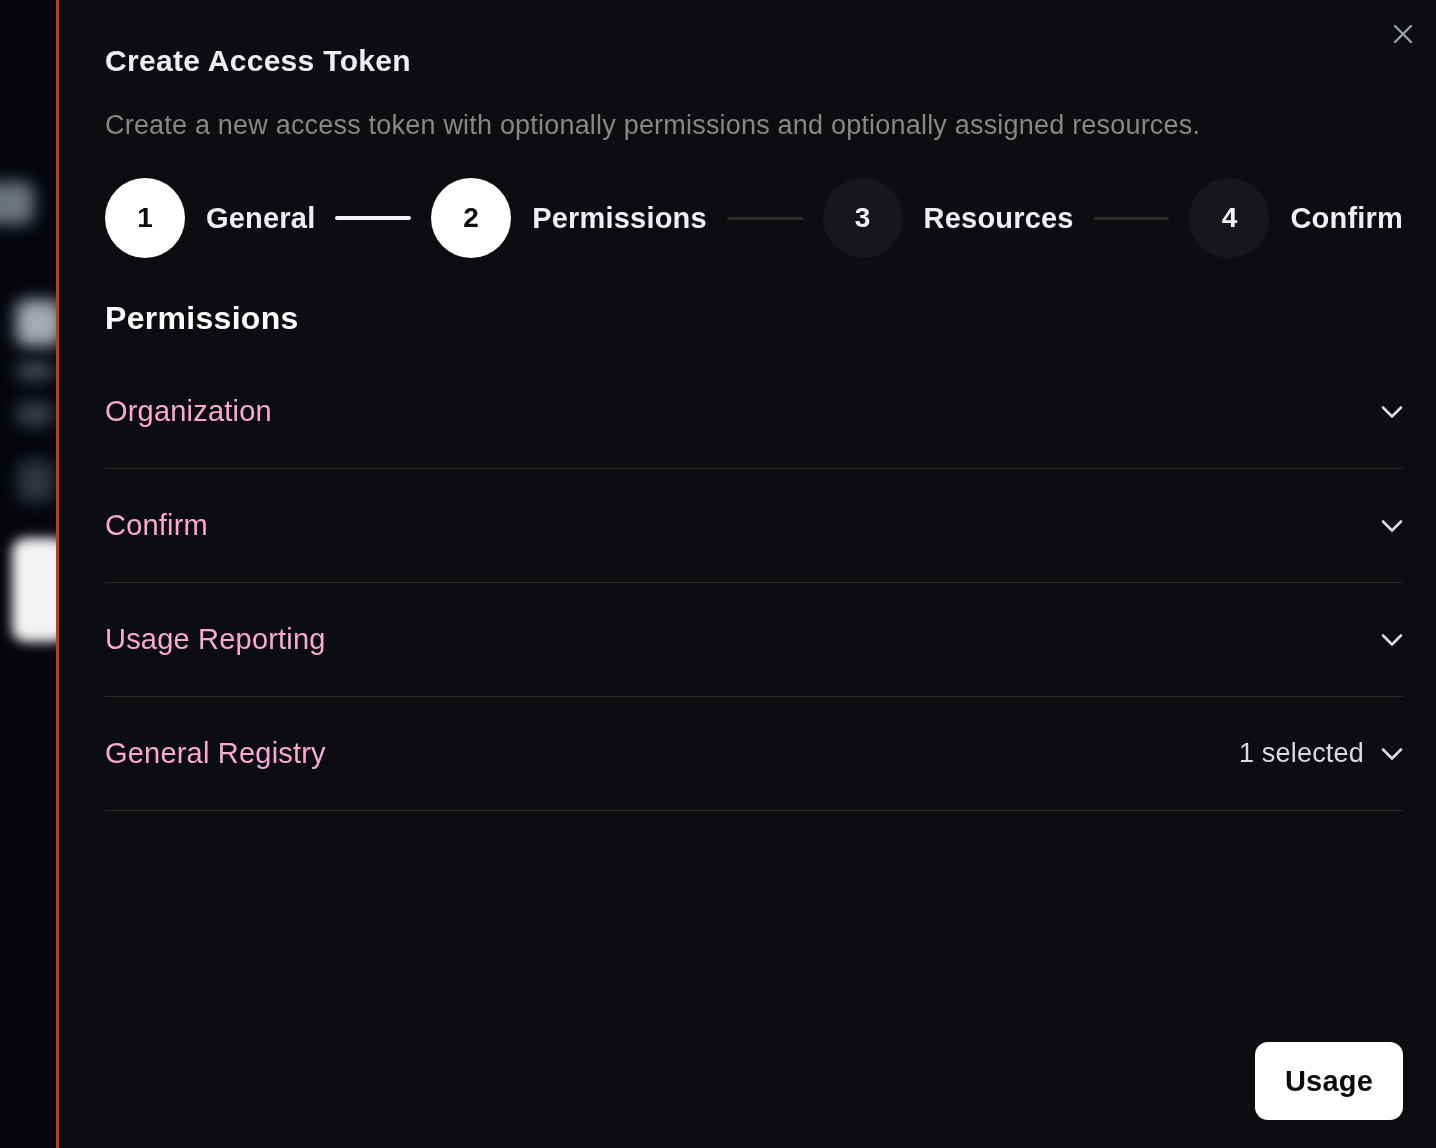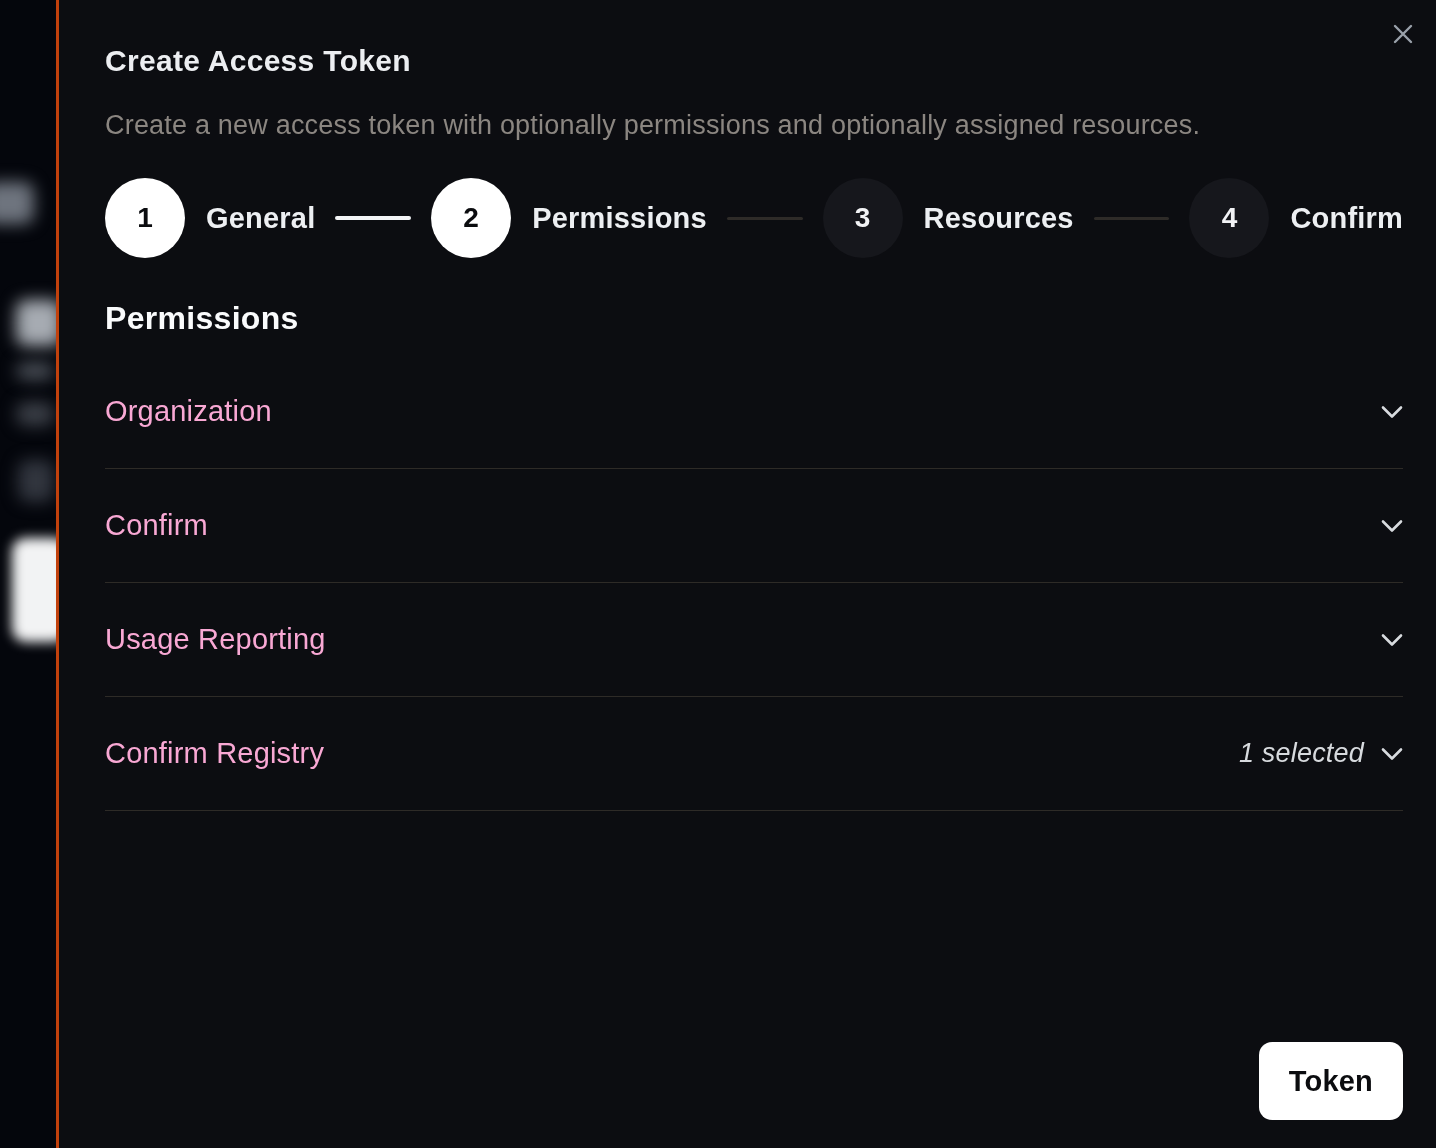--- a/index.html
+++ b/index.html
@@ -81,21 +81,21 @@
   .acc-row {
     height: 114px;
     display: flex; align-items: center; justify-content: space-between;
     border-bottom: 1px solid #2e2b27;
     cursor: pointer;
   }
   .acc-label {
     font-size: 29px; font-weight: 500; letter-spacing: .2px;
     color: #f9a8d4;
   }
-  .acc-right { display: flex; align-items: center; gap: 17px; font-style: italic; }
+  .acc-right { display: flex; align-items: center; gap: 17px; }
   .acc-count { font-size: 27px; font-weight: 500; color: #d7dade; letter-spacing: .2px; }
   .acc-count:empty { display: none; }
   .chev { display: flex; align-items: center; }
 
   
   .footer {
     margin-top: auto;
     display: flex; justify-content: flex-end; align-items: center; gap: 33px;
   }
   .btn {
@@ -191,32 +191,32 @@
 
           <span class="chev">
             <svg width="22" height="14" viewBox="0 0 22 14" fill="none">
               <path d="M2 2.5 L11 11.5 L20 2.5" stroke="#d8dbdf" stroke-width="2.6" stroke-linecap="round" stroke-linejoin="round"></path>
             </svg>
           </span>
         </div>
       </div>
 
       <div class="acc-row">
-        <div class="acc-label">Confirm Registry</div>
+        <div class="acc-label">General Registry</div>
         <div class="acc-right">
           <span class="acc-count">1 selected</span>
           <span class="chev">
             <svg width="22" height="14" viewBox="0 0 22 14" fill="none">
               <path d="M2 2.5 L11 11.5 L20 2.5" stroke="#d8dbdf" stroke-width="2.6" stroke-linecap="round" stroke-linejoin="round"></path>
             </svg>
           </span>
         </div>
       </div>
 
 
     </div>
 
     <div class="footer">
-      <button class="btn btn-primary">Token</button>
+      <button class="btn btn-primary">Usage</button>
     </div>
 
   </div>
 </div>
 
 </body></html>

